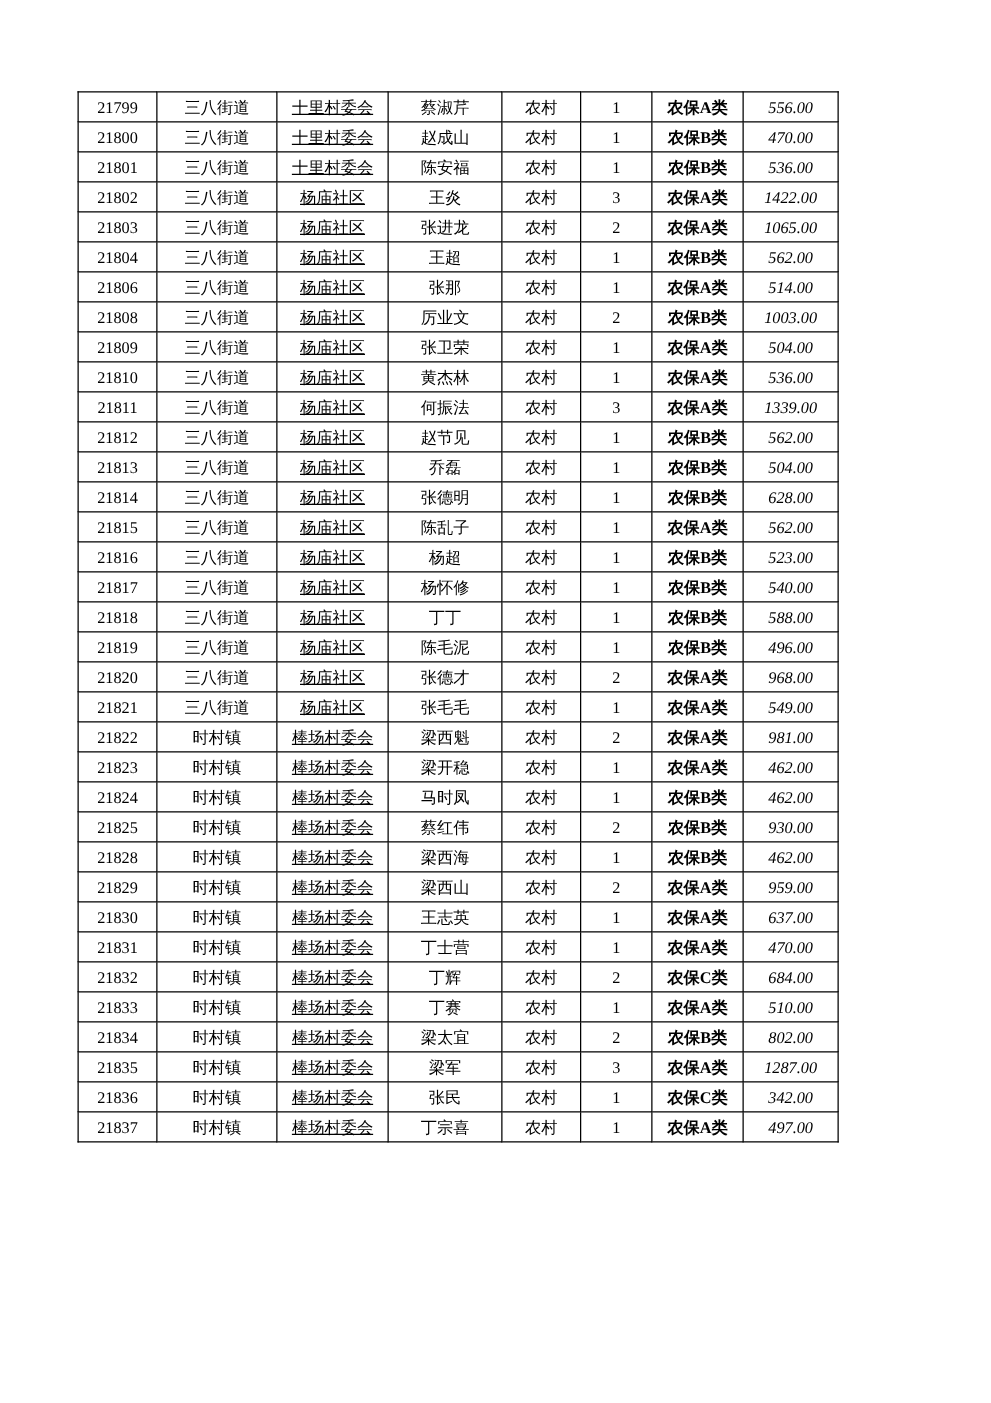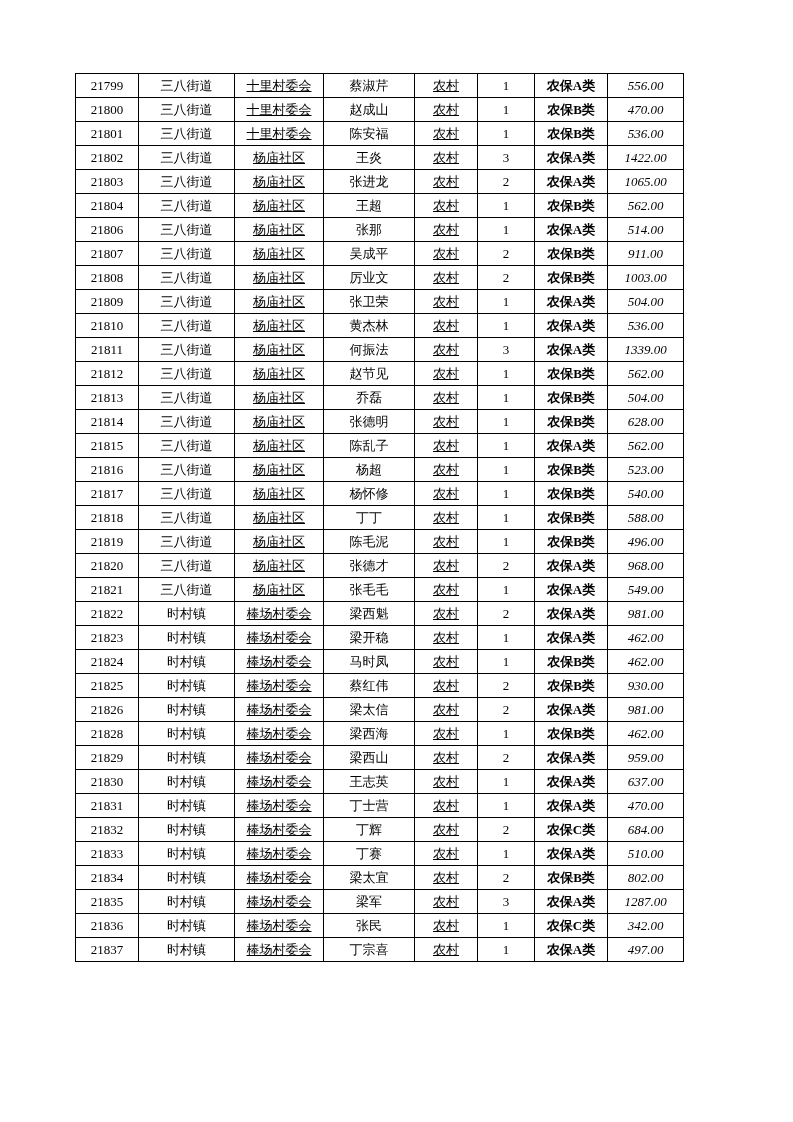--- a/index.html
+++ b/index.html
@@ -18,42 +18,42 @@
     position: absolute;
     left: 0;
     top: 0;
     width: 793px;
     height: 1122px;
     background: #ffffff;
     overflow: hidden;
   }
   table.data-table {
     position: absolute;
-    left: 75px;
+    left: 62px;
     top: 73px;
     border-collapse: collapse;
     table-layout: fixed;
     width: 600px;
   }
   table.data-table td {
     border: 1px solid #000000;
     height: 23px;
     padding: 0;
     text-align: center;
     vertical-align: middle;
     font-size: 13px;
     line-height: 23px;
     white-space: nowrap;
     overflow: hidden;
   }
   td.col-id            { width: 62px; }
   td.col-street_town   { width: 95px; }
   td.col-village_committee { width: 88px; text-decoration: underline; }
   td.col-name          { width: 90px; }
-  td.col-residence_type{ width: 62px; text-decoration: underline; }
+  td.col-residence_type{ width: 62px; }
   td.col-person_count  { width: 56px; }
   td.col-insurance_category { width: 72px; font-weight: bold; }
   td.col-amount        { width: 75px; text-align: right; padding-right: 13px; font-style: italic; }
 </style>
 </head>
 <body>
 
 <div class="page">
   <table class="data-table">
     <tbody>
@@ -121,30 +121,20 @@
           <td class="col-id">21806</td>
           <td class="col-street_town">三八街道</td>
           <td class="col-village_committee">杨庙社区</td>
           <td class="col-name">张那</td>
           <td class="col-residence_type">农村</td>
           <td class="col-person_count">1</td>
           <td class="col-insurance_category">农保A类</td>
           <td class="col-amount">514.00</td>
         </tr>
         <tr>
-          <td class="col-id">21807</td>
-          <td class="col-street_town">三八街道</td>
-          <td class="col-village_committee">杨庙社区</td>
-          <td class="col-name">吴成平</td>
-          <td class="col-residence_type">农村</td>
-          <td class="col-person_count">2</td>
-          <td class="col-insurance_category">农保B类</td>
-          <td class="col-amount">911.00</td>
-        </tr>
-        <tr>
           <td class="col-id">21808</td>
           <td class="col-street_town">三八街道</td>
           <td class="col-village_committee">杨庙社区</td>
           <td class="col-name">厉业文</td>
           <td class="col-residence_type">农村</td>
           <td class="col-person_count">2</td>
           <td class="col-insurance_category">农保B类</td>
           <td class="col-amount">1003.00</td>
         </tr>
         <tr>
@@ -309,30 +299,20 @@
         </tr>
         <tr>
           <td class="col-id">21825</td>
           <td class="col-street_town">时村镇</td>
           <td class="col-village_committee">棒场村委会</td>
           <td class="col-name">蔡红伟</td>
           <td class="col-residence_type">农村</td>
           <td class="col-person_count">2</td>
           <td class="col-insurance_category">农保B类</td>
           <td class="col-amount">930.00</td>
-        </tr>
-        <tr>
-          <td class="col-id">21826</td>
-          <td class="col-street_town">时村镇</td>
-          <td class="col-village_committee">棒场村委会</td>
-          <td class="col-name">梁太信</td>
-          <td class="col-residence_type">农村</td>
-          <td class="col-person_count">2</td>
-          <td class="col-insurance_category">农保A类</td>
-          <td class="col-amount">981.00</td>
         </tr>
         <tr>
           <td class="col-id">21828</td>
           <td class="col-street_town">时村镇</td>
           <td class="col-village_committee">棒场村委会</td>
           <td class="col-name">梁西海</td>
           <td class="col-residence_type">农村</td>
           <td class="col-person_count">1</td>
           <td class="col-insurance_category">农保B类</td>
           <td class="col-amount">462.00</td>

